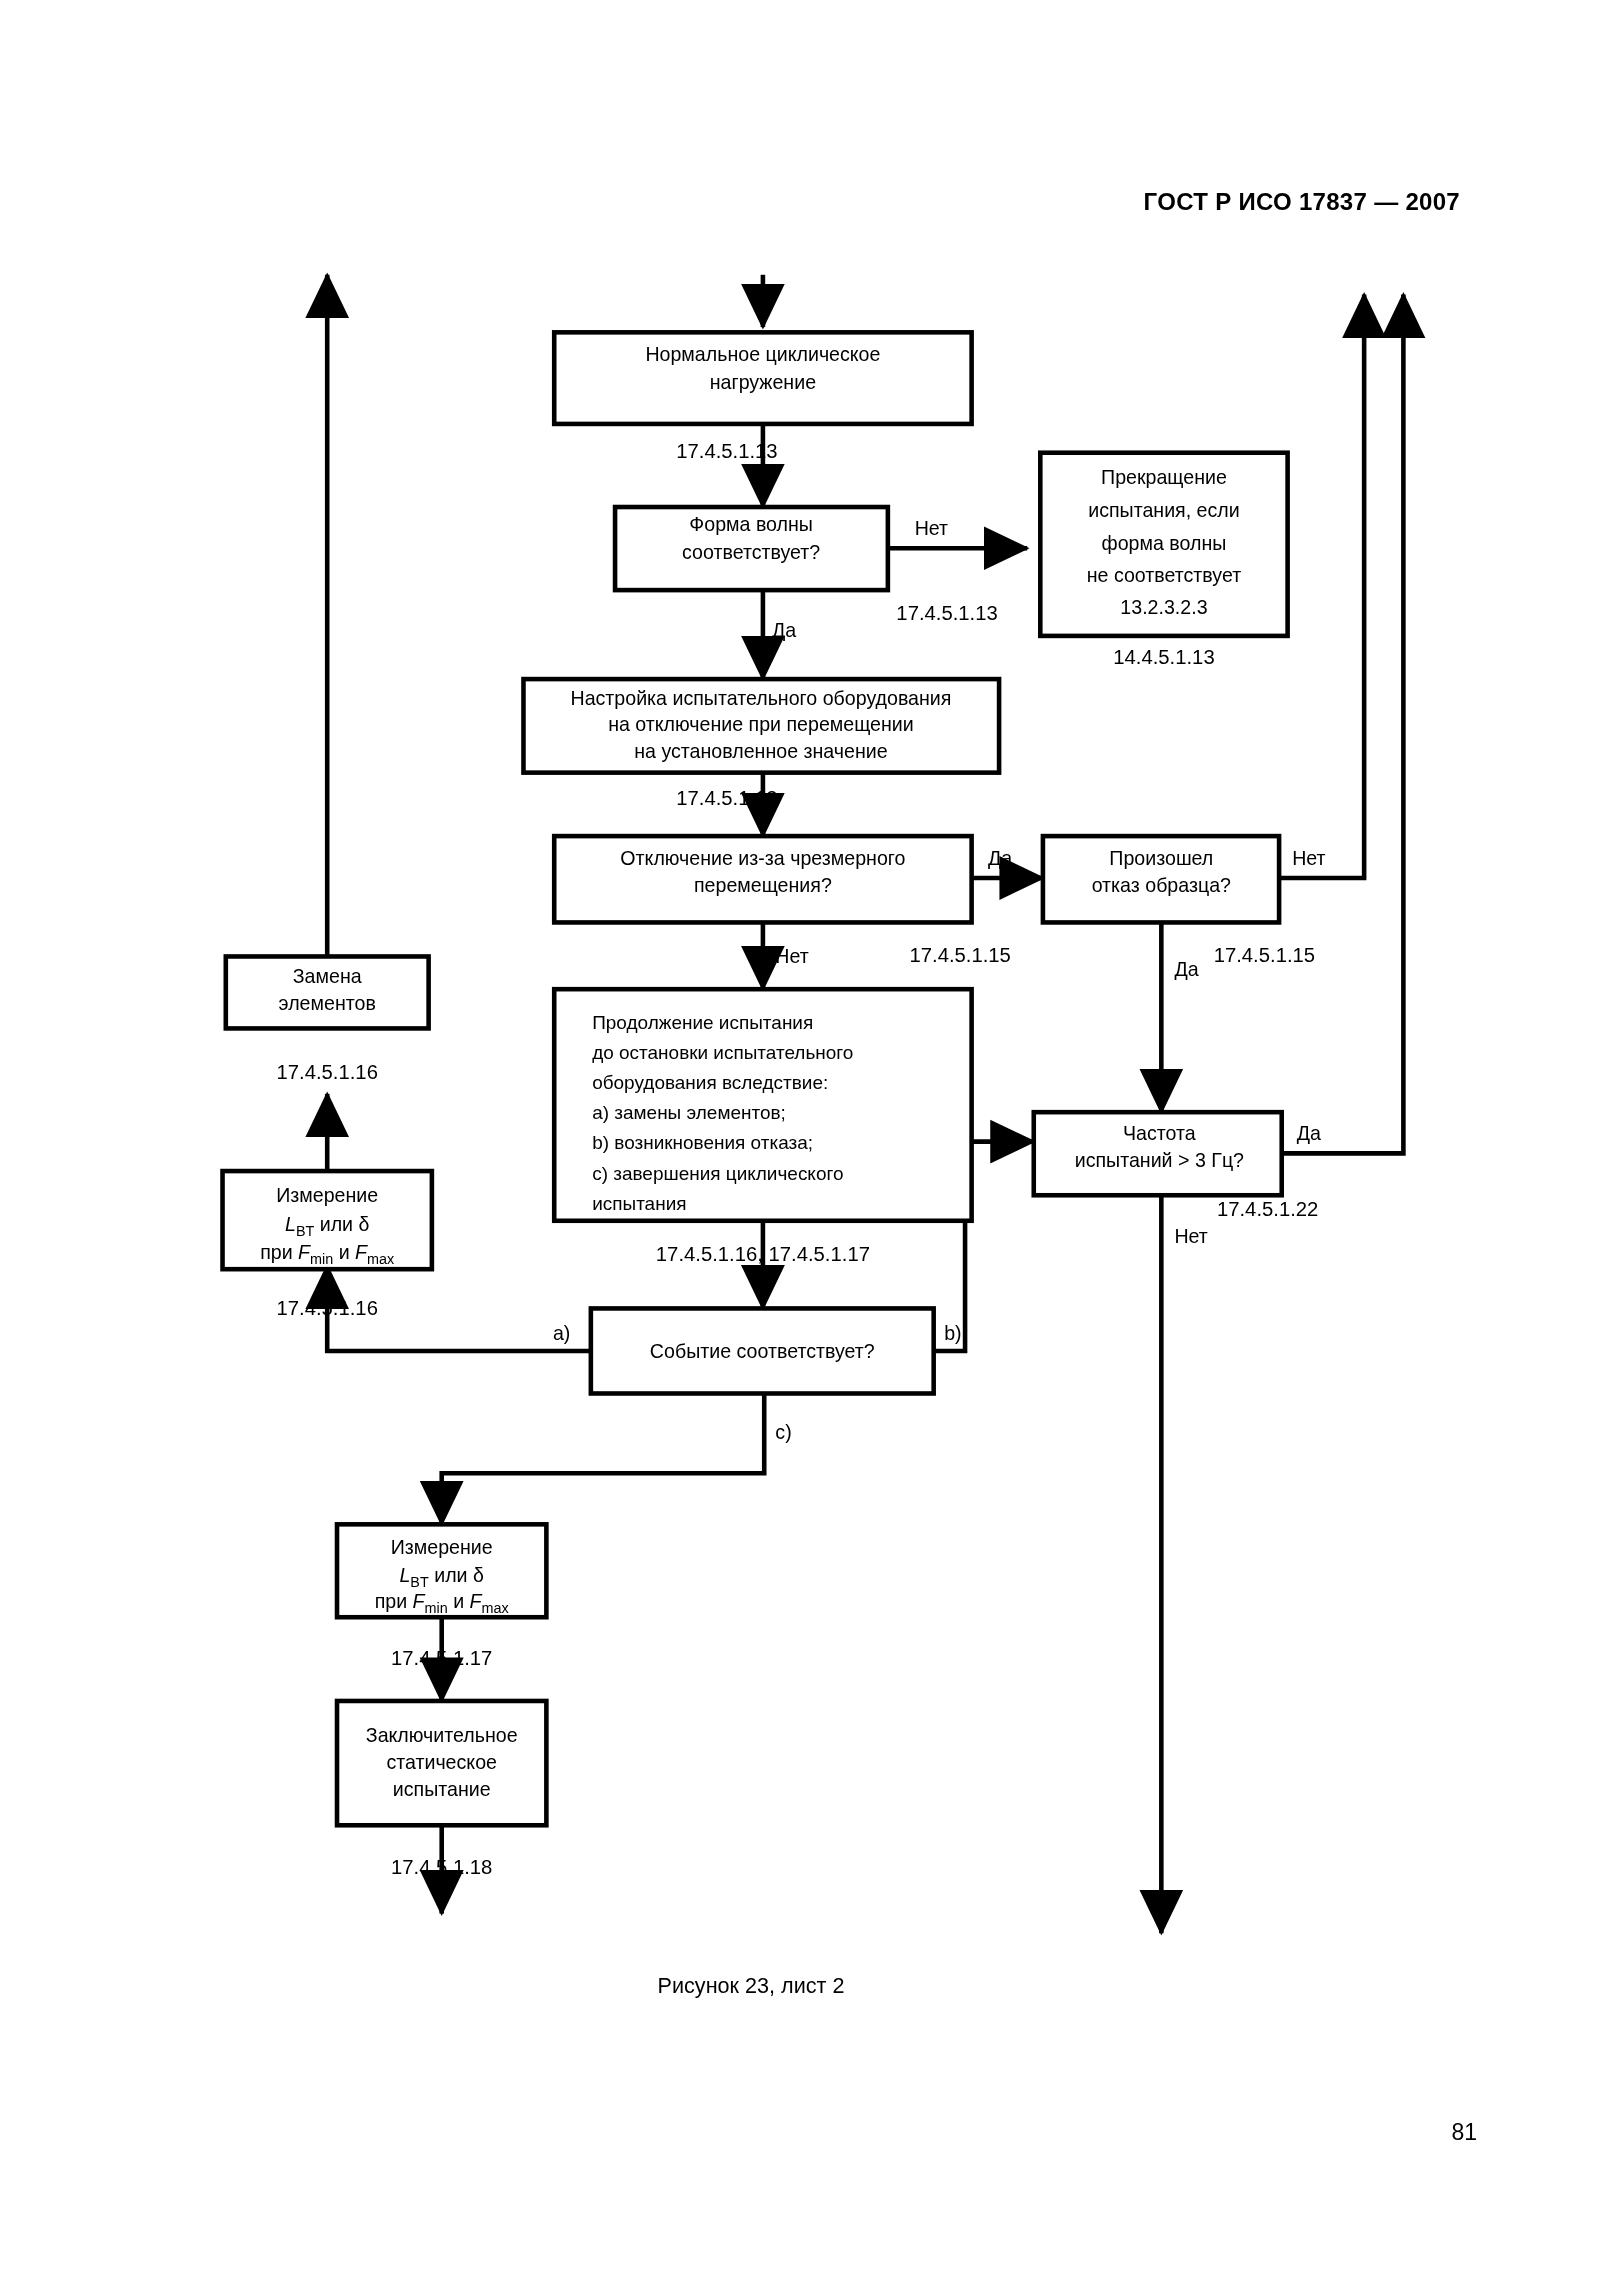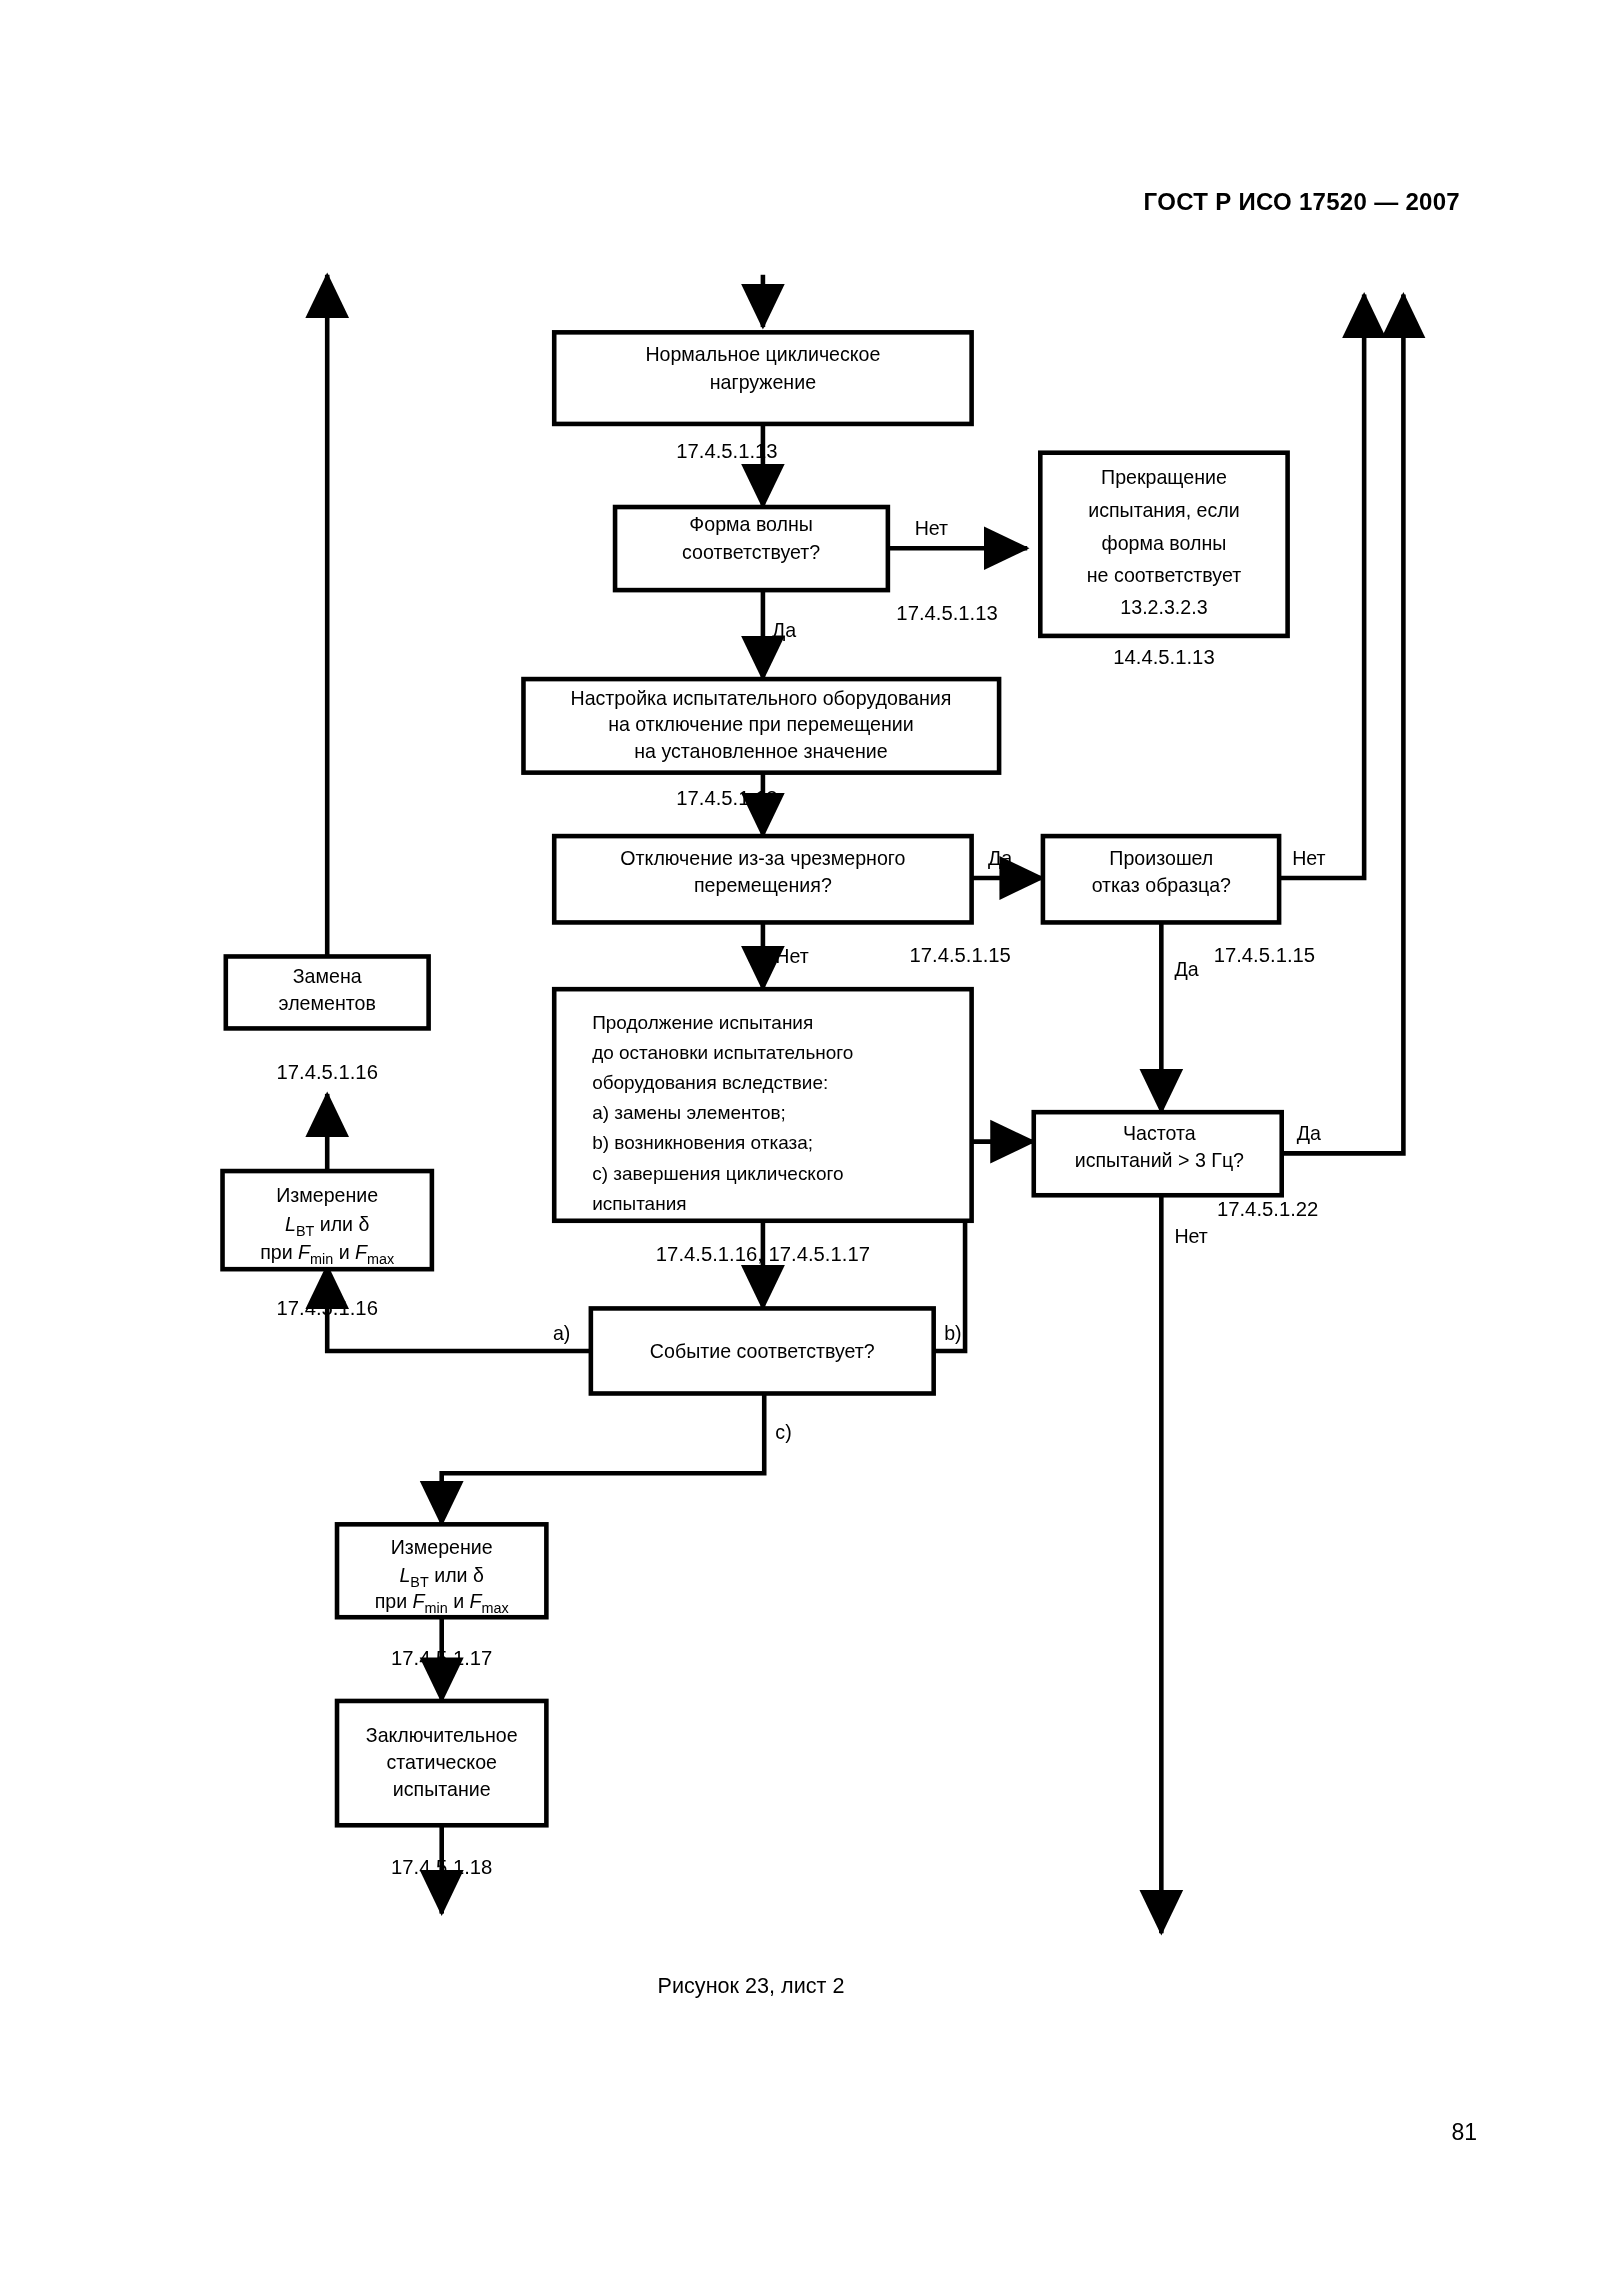--- a/index.html
+++ b/index.html
@@ -25,21 +25,21 @@
   .edgelbl{font-family:"Liberation Sans","DejaVu Sans",sans-serif;
        font-size:30px;fill:#000;}
   .ital{font-style:italic;}
   .sub{font-size:22px;}
   rect.node{fill:#ffffff;stroke:#000000;stroke-width:7;}
   path.link,line.link{stroke:#000000;stroke-width:7;fill:none;}
 </style>
 </head>
 <body>
 
-<div id="doc-header">ГОСТ Р ИСО 17520 — 2007</div>
+<div id="doc-header">ГОСТ Р ИСО 17837 — 2007</div>
 
 <svg id="flow-svg" width="1622" height="2295" viewBox="0 0 2479 3508">
   <defs>
     <marker id="ah" markerWidth="12" markerHeight="12" refX="9.5" refY="5" orient="auto" markerUnits="strokeWidth">
       <path d="M0,0.2 L10,5 L0,9.8 z" fill="#000"></path>
     </marker>
   </defs>
 
   <line class="link" x1="1166" y1="420" x2="1166" y2="500" marker-end="url(#ah)"></line>
 

